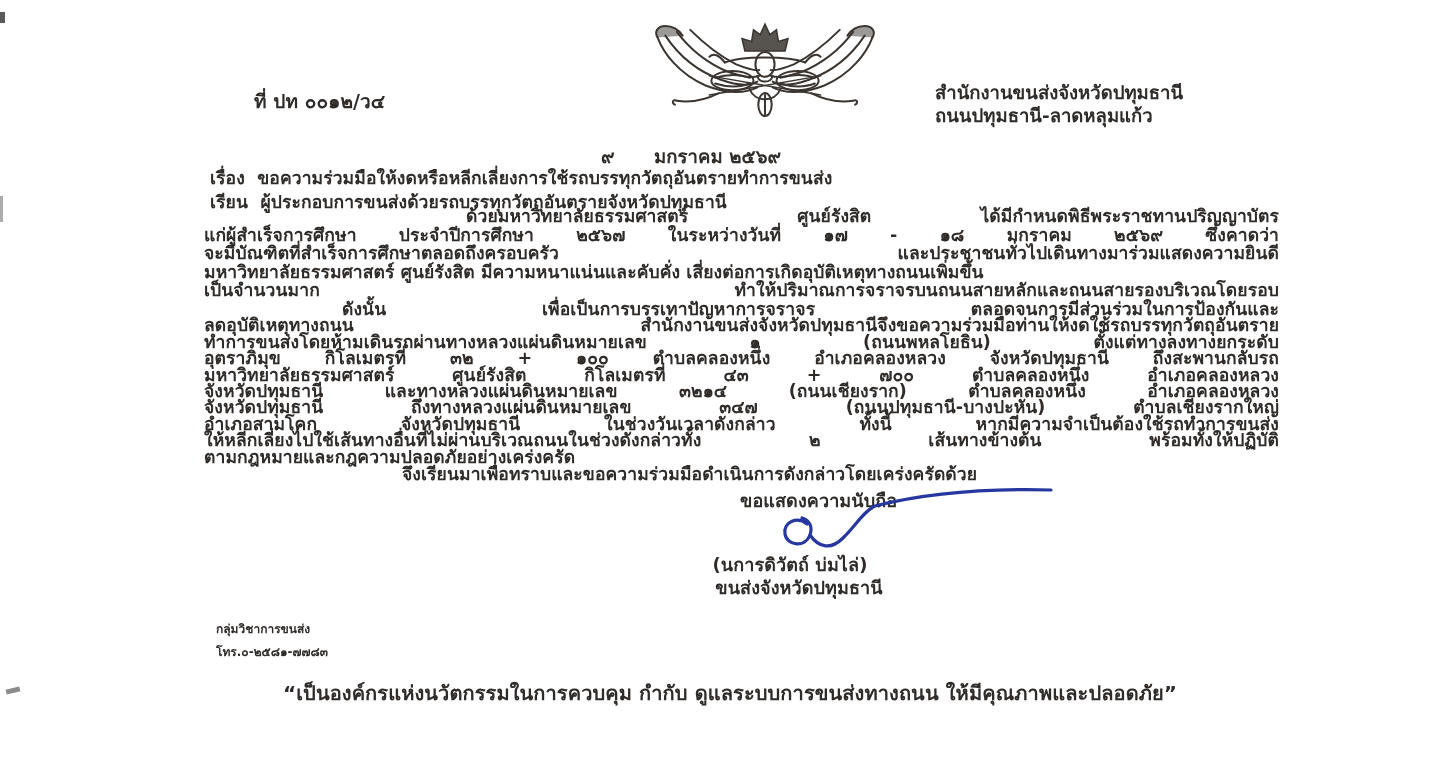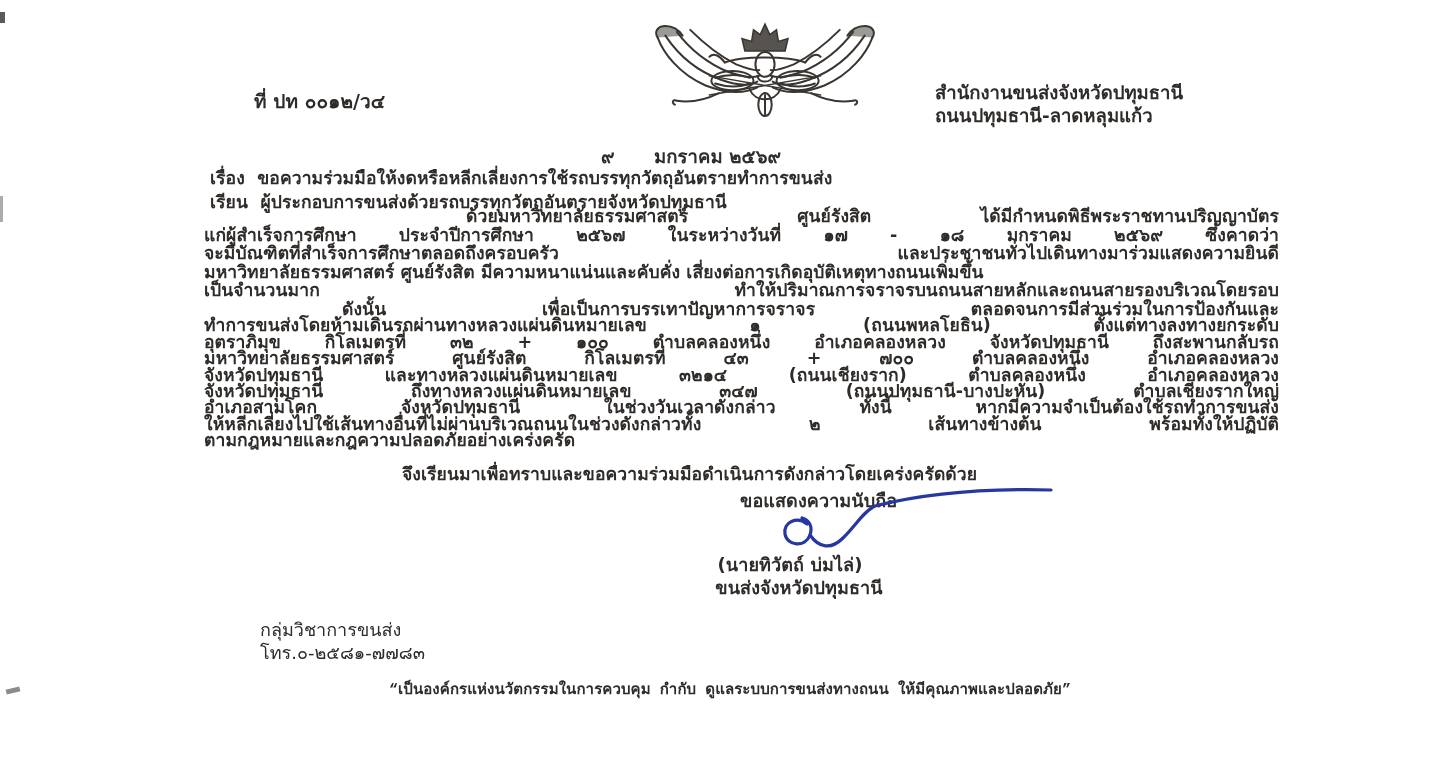--- a/index.html
+++ b/index.html
@@ -13,21 +13,21 @@
   .pre{white-space:pre;}
   .block{position:absolute;left:183px;width:1075px;margin-left:21px;}
   .line{font-size:17.5px;font-weight:bold;letter-spacing:0.1px;}
   .jl{text-align:justify;text-align-last:justify;}
   .p1 .line{line-height:18.6px;}
   .p2 .line{line-height:16.4px;}
   .ind1{padding-left:262px;}
   .ind2{padding-left:138px;}
   .ind3{padding-left:198px;}
   .agency div{line-height:22.5px;font-size:18.5px;font-weight:bold;}
-  .footer-left div{line-height:23px;font-size:18px;font-weight:normal;margin-left:44px;}
+  .footer-left div{line-height:23px;font-size:12px;font-weight:bold;}
   .center{text-align:center;}
   .emblem-svg path,.emblem-svg ellipse{vector-effect:non-scaling-stroke;}
   .artifact{position:absolute;background:#5a5a5a;}
 </style>
 </head>
 <body>
 
 <div class="page">
 
   <svg class="abs emblem-svg" style="left:650px;top:20px;" width="230" height="106" viewBox="0 0 240 110" fill="none" stroke="#3a3530" stroke-width="2" stroke-linecap="round">
@@ -89,20 +89,21 @@
   <div class="block p1" style="top:207px;">
     <div class="line jl ind1">ด้วยมหาวิทยาลัยธรรมศาสตร์ ศูนย์รังสิต ได้มีกำหนดพิธีพระราชทานปริญญาบัตร</div>
     <div class="line jl">แก่ผู้สำเร็จการศึกษา ประจำปีการศึกษา ๒๕๖๗ ในระหว่างวันที่ ๑๗ - ๑๘ มกราคม ๒๕๖๙ ซึ่งคาดว่า</div>
     <div class="line jl">จะมีบัณฑิตที่สำเร็จการศึกษาตลอดถึงครอบครัว และประชาชนทั่วไปเดินทางมาร่วมแสดงความยินดี</div>
     <div class="line">มหาวิทยาลัยธรรมศาสตร์ ศูนย์รังสิต มีความหนาแน่นและคับคั่ง เสี่ยงต่อการเกิดอุบัติเหตุทางถนนเพิ่มขึ้น</div>
     <div class="line jl">เป็นจำนวนมาก ทำให้ปริมาณการจราจรบนถนนสายหลักและถนนสายรองบริเวณโดยรอบ</div>
   </div>
 
   <div class="block p2" style="top:301px;">
     <div class="line jl ind2">ดังนั้น เพื่อเป็นการบรรเทาปัญหาการจราจร ตลอดจนการมีส่วนร่วมในการป้องกันและ</div>
+    <div class="line jl">ลดอุบัติเหตุทางถนน สำนักงานขนส่งจังหวัดปทุมธานีจึงขอความร่วมมือท่านให้งดใช้รถบรรทุกวัตถุอันตราย</div>
     <div class="line jl">ทำการขนส่งโดยห้ามเดินรถผ่านทางหลวงแผ่นดินหมายเลข ๑ (ถนนพหลโยธิน) ตั้งแต่ทางลงทางยกระดับ</div>
     <div class="line jl">อุตราภิมุข กิโลเมตรที่ ๓๒ + ๑๐๐ ตำบลคลองหนึ่ง อำเภอคลองหลวง จังหวัดปทุมธานี ถึงสะพานกลับรถ</div>
     <div class="line jl">มหาวิทยาลัยธรรมศาสตร์ ศูนย์รังสิต กิโลเมตรที่ ๔๓ + ๗๐๐ ตำบลคลองหนึ่ง อำเภอคลองหลวง</div>
     <div class="line jl">จังหวัดปทุมธานี และทางหลวงแผ่นดินหมายเลข ๓๒๑๔ (ถนนเชียงราก) ตำบลคลองหนึ่ง อำเภอคลองหลวง</div>
     <div class="line jl">จังหวัดปทุมธานี ถึงทางหลวงแผ่นดินหมายเลข ๓๔๗ (ถนนปทุมธานี-บางปะหัน) ตำบลเชียงรากใหญ่</div>
     <div class="line jl">อำเภอสามโคก จังหวัดปทุมธานี ในช่วงวันเวลาดังกล่าว  ทั้งนี้ หากมีความจำเป็นต้องใช้รถทำการขนส่ง</div>
     <div class="line jl">ให้หลีกเลี่ยงไปใช้เส้นทางอื่นที่ไม่ผ่านบริเวณถนนในช่วงดังกล่าวทั้ง ๒ เส้นทางข้างต้น พร้อมทั้งให้ปฏิบัติ</div>
     <div class="line">ตามกฎหมายและกฎความปลอดภัยอย่างเคร่งครัด</div>
   </div>
 
@@ -110,27 +111,27 @@
     <div class="line ind3">จึงเรียนมาเพื่อทราบและขอความร่วมมือดำเนินการดังกล่าวโดยเคร่งครัดด้วย</div>
   </div>
 
   <div class="abs txt" style="left:740px;top:486px;font-size:18px;">ขอแสดงความนับถือ</div>
 
   <svg class="abs" style="left:765px;top:478px;" width="290" height="78" viewBox="0 0 290 78" fill="none" stroke="#2737a0" stroke-width="3.2" stroke-linecap="round">
     <path d="M42,46 C32,38 18,44 20,56 C22,68 40,70 45,57 C48,48 44,42 37,40"></path>
     <path d="M45,57 C54,70 66,72 78,60 C92,46 98,34 110,28 C150,18 210,10 286,12"></path>
   </svg>
 
-  <div class="abs txt" style="left:660px;top:550px;width:260px;text-align:center;font-size:18px;">(นายทิวัตถ์ บ่มไล่)</div>
+  <div class="abs txt" style="left:660px;top:550px;width:260px;text-align:center;font-size:18px;">(นการดิวัตถ์ บ่มไล่)</div>
   <div class="abs txt" style="left:660px;top:573px;width:260px;text-align:center;padding-left:18px;box-sizing:border-box;font-size:18px;">ขนส่งจังหวัดปทุมธานี</div>
 
   <div class="abs footer-left" style="left:216px;top:618px;">
     <div>กลุ่มวิชาการขนส่ง</div>
     <div>โทร.๐-๒๕๘๑-๗๗๘๓</div>
   </div>
 
-  <div class="abs center txt" style="left:140px;top:677px;width:1180px;font-size:15px;white-space:normal;font-family:Liberation Mono, monospace;">“เป็นองค์กรแห่งนวัตกรรมในการควบคุม กำกับ ดูแลระบบการขนส่งทางถนน ให้มีคุณภาพและปลอดภัย”</div>
+  <div class="abs center txt" style="left:140px;top:677px;width:1180px;font-size:20px;white-space:normal;">“เป็นองค์กรแห่งนวัตกรรมในการควบคุม กำกับ ดูแลระบบการขนส่งทางถนน ให้มีคุณภาพและปลอดภัย”</div>
 
   <div class="artifact" style="left:0;top:12px;width:5px;height:11px;"></div>
   <div class="artifact" style="left:0;top:196px;width:3px;height:26px;opacity:0.5;"></div>
   <div class="artifact" style="left:6px;top:688px;width:14px;height:5px;transform:rotate(-14deg);opacity:0.7;"></div>
 
 </div>
 
 </body></html>

